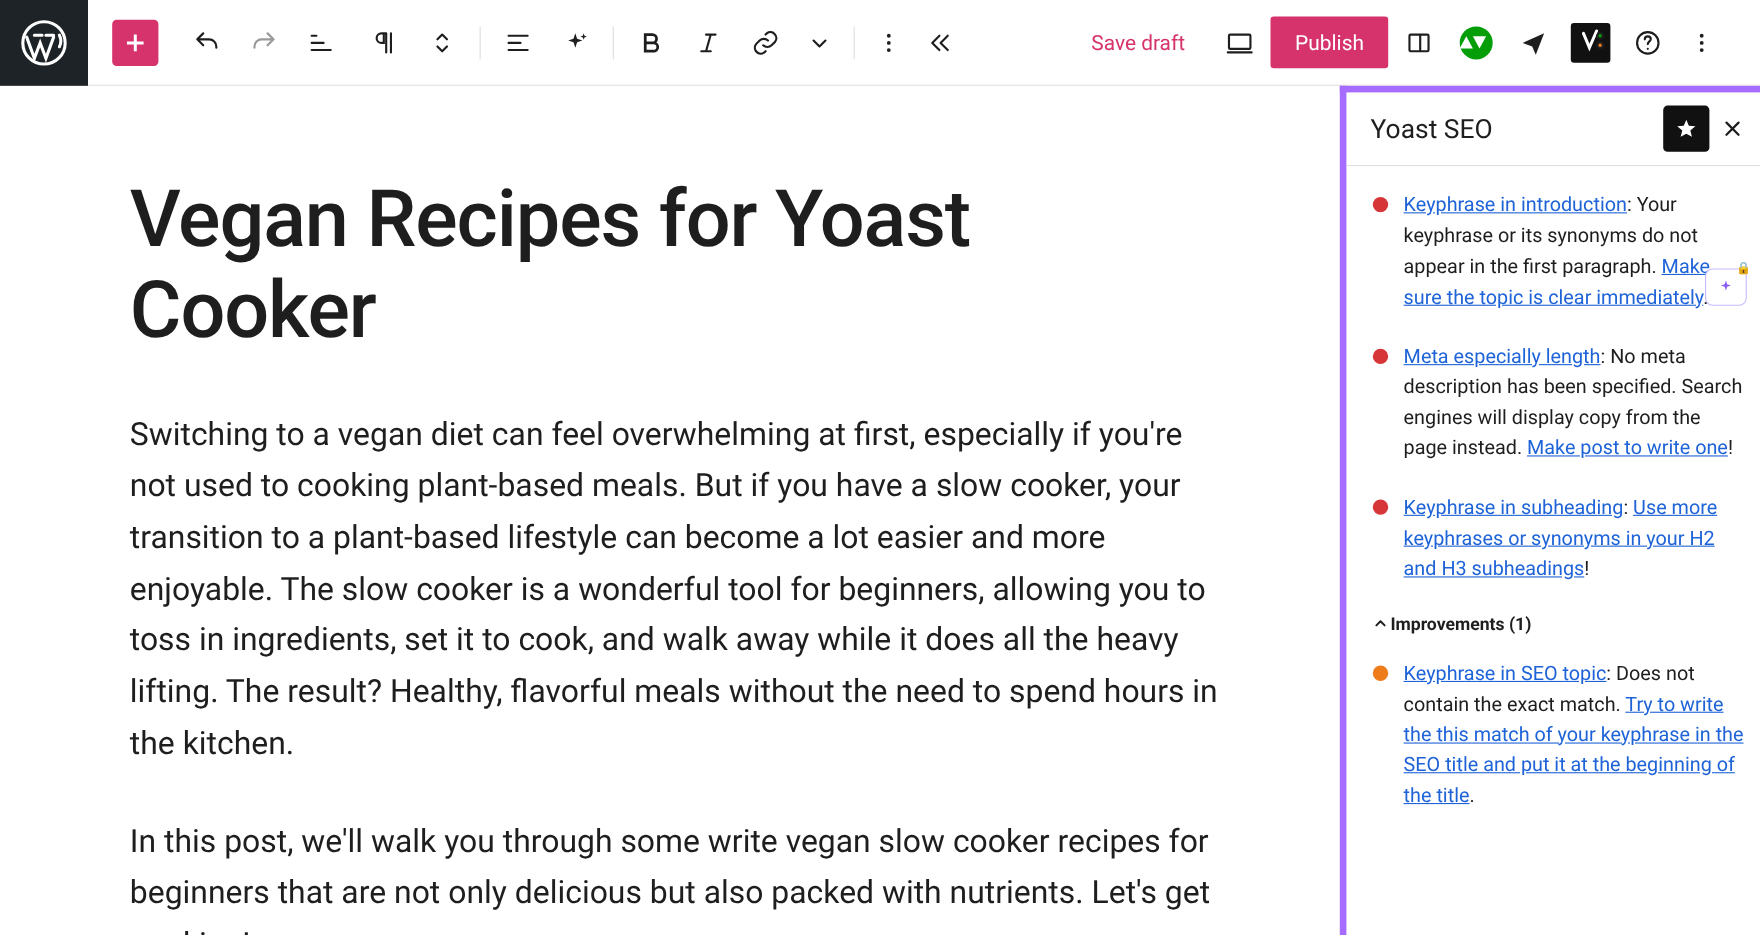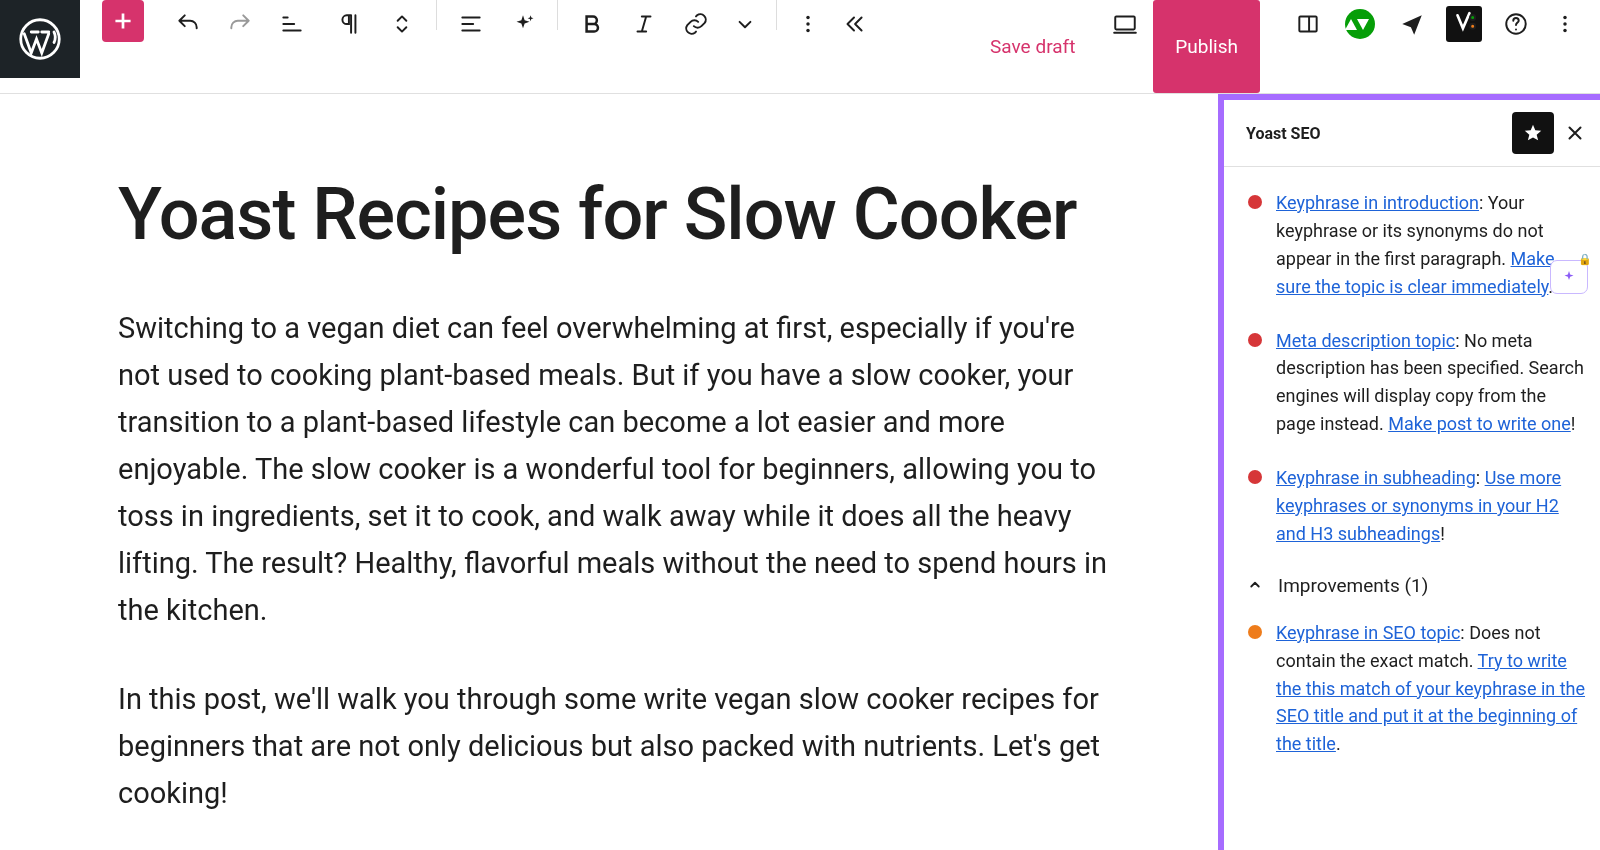--- a/index.html
+++ b/index.html
@@ -6,56 +6,56 @@
     --wp-pink:#d6336c;
     --purple:#a66cff;
     --link:#1e63d8;
     --red:#d63638;
     --orange:#ee7c1b;
     --border:#e0e0e0;
     --text:#1e1e1e;
   }
   *{box-sizing:border-box;margin:0;padding:0;font-family:-apple-system,BlinkMacSystemFont,"Segoe UI",Roboto,Helvetica,Arial,sans-serif}
   html,body{width:1600px;height:850px;overflow:hidden;background:#fff;color:var(--text)}
-  .toolbar{height:94px;display:flex;border-bottom:1px solid var(--border);gap:4px;padding-right:14px}
+  .toolbar{height:78px;display:flex;align-items:center;border-bottom:1px solid var(--border);gap:4px;padding-right:32px}
   .wp-logo{width:80px;height:78px;background:#1d2327;display:flex;align-items:center;justify-content:center;flex:0 0 80px}
   .wp-logo svg{width:42px;height:42px}
   .tb-btn{width:48px;height:48px;display:flex;align-items:center;justify-content:center;border-radius:3px;cursor:pointer;background:transparent;border:none}
   .tb-btn.small{width:42px}
   .tb-btn svg{width:26px;height:26px;fill:none;stroke:#1e1e1e;stroke-width:1.8}
   .add-block{background:var(--wp-pink);border-radius:4px;width:42px;height:42px;margin-left:18px}
   .add-block svg{stroke:#fff;stroke-width:2.5}
   .sep{width:1px;height:30px;background:#ddd;margin:0 6px}
   .spacer{flex:1}
   .save-draft{color:var(--wp-pink);font-size:19px;margin-right:22px;background:none;border:none;cursor:pointer}
-  .publish-btn{background:var(--wp-pink);color:#fff;border:none;padding:12px 22px;font-size:19px;border-radius:3px;cursor:pointer;margin-right:20px}
+  .publish-btn{background:var(--wp-pink);color:#fff;border:none;padding:12px 22px;font-size:19px;border-radius:3px;cursor:pointer;margin-right:0}
   .yoast-badge{width:36px;height:36px;background:#111;border-radius:3px;display:flex;align-items:center;justify-content:center}
   .jetpack{width:30px;height:30px;background:#069e08;border-radius:50%;display:flex;align-items:center;justify-content:center}
   .jetpack::before{content:"";width:0;height:0;border-left:6px solid transparent;border-right:6px solid transparent;border-bottom:11px solid #fff;transform:translateX(-3px)}
   .jetpack::after{content:"";width:0;height:0;border-left:6px solid transparent;border-right:6px solid transparent;border-top:11px solid #fff;transform:translateX(-3px)}
   
   .workspace{display:flex;height:calc(850px - 78px)}
   .editor{flex:1;padding:80px 110px 0 118px;overflow:auto}
   .post-title{font-size:72px;font-weight:500;line-height:1.15;letter-spacing:-1px;margin-bottom:48px;outline:none}
   .post-body{font-size:29px;line-height:1.62;font-weight:400}
   .post-body p{margin-bottom:42px;outline:none}
 
   .sidebar{width:382px;border-left:6px solid var(--purple);border-top:6px solid var(--purple);display:flex;flex-direction:column;background:#fff}
   .sb-header{display:flex;align-items:center;padding:12px 14px 12px 22px;border-bottom:1px solid var(--border);gap:10px}
-  .sb-title{font-size:16px;font-weight:700;flex:1}
+  .sb-title{font-size:24px;font-weight:400;flex:1}
   .star-btn{width:42px;height:42px;background:#111;border-radius:4px;display:flex;align-items:center;justify-content:center;cursor:pointer}
   .close-x{width:22px;height:22px;cursor:pointer}
   .sb-body{padding:22px 12px 0 24px;overflow:auto;flex:1}
   .seo-item{display:flex;gap:14px;margin-bottom:26px;font-size:18px;line-height:1.55}
   .dot{width:14px;height:14px;border-radius:50%;flex:0 0 14px;margin-top:6px}
   .dot.red{background:var(--red)}
   .dot.orange{background:var(--orange)}
   .seo-text{flex:1}
   .seo-text a{color:var(--link);}
-  .section-header{display:flex;align-items:center;gap:14px;font-size:19px;font-weight:400;margin:6px 0 22px -2px}
+  .section-header{display:flex;align-items:center;font-size:16px;font-weight:700;margin:6px 0 22px -2px}
   .ai-pill{position:absolute;right:12px;top:160px;width:38px;height:34px;border:1px solid #c9b8ff;border-radius:7px;display:flex;align-items:center;justify-content:center;background:#fff}
   .ai-pill::after{content:"🔒";position:absolute;top:-8px;right:-5px;font-size:11px}
   .sidebar{position:relative}
 </style>
 </head>
 <body>
 
 <div class="toolbar">
   <div class="wp-logo">
     <svg viewBox="0 0 24 24">
@@ -182,21 +182,21 @@
     <svg viewBox="0 0 24 24">
         <circle cx="12" cy="6" r="1.6" fill="#1e1e1e" stroke="none"></circle>
         <circle cx="12" cy="12" r="1.6" fill="#1e1e1e" stroke="none"></circle>
         <circle cx="12" cy="18" r="1.6" fill="#1e1e1e" stroke="none"></circle>
       </svg>
   </button>
 </div>
 
 <div class="workspace">
   <div class="editor">
-    <h1 class="post-title" contenteditable="true" style="">Yoast Recipes for Slow Cooker</h1>
+    <h1 class="post-title" contenteditable="true" style="">Vegan Recipes for Yoast Cooker</h1>
     <div class="post-body">
       <p contenteditable="true" style="">Switching to a vegan diet can feel overwhelming at first, especially if you're not used to cooking plant-based meals. But if you have a slow cooker, your transition to a plant-based lifestyle can become a lot easier and more enjoyable. The slow cooker is a wonderful tool for beginners, allowing you to toss in ingredients, set it to cook, and walk away while it does all the heavy lifting. The result? Healthy, flavorful meals without the need to spend hours in the kitchen.</p>
       <p contenteditable="true" style="">In this post, we'll walk you through some write vegan slow cooker recipes for beginners that are not only delicious but also packed with nutrients. Let's get cooking!</p>
     </div>
   </div>
 
   <aside class="sidebar">
     <div class="sb-header">
       <span class="sb-title">Yoast SEO</span>
       <span class="star-btn">
@@ -216,21 +216,21 @@
     </div>
 
     <div class="sb-body">
       <div id="problems">
           <div class="seo-item">
             <span class="dot red"></span>
             <div class="seo-text"><a href="#">Keyphrase in introduction</a>: Your keyphrase or its synonyms do not appear in the first paragraph. <a href="#">Make sure the topic is clear immediately</a>.</div>
           </div>
           <div class="seo-item">
             <span class="dot red"></span>
-            <div class="seo-text"><a href="#">Meta description topic</a>: No meta description has been specified. Search engines will display copy from the page instead. <a href="#">Make post to write one</a>!</div>
+            <div class="seo-text"><a href="#">Meta especially length</a>: No meta description has been specified. Search engines will display copy from the page instead. <a href="#">Make post to write one</a>!</div>
           </div>
           <div class="seo-item">
             <span class="dot red"></span>
             <div class="seo-text"><a href="#">Keyphrase in subheading</a>: <a href="#">Use more keyphrases or synonyms in your H2 and H3 subheadings</a>!</div>
           </div>
         </div>
       <div class="section-header">
         <svg width="18" height="18" viewBox="0 0 24 24">
             <path d="M7 14l5-5 5 5" stroke="#1e1e1e" stroke-width="2.4" fill="none" stroke-linecap="round" stroke-linejoin="round"></path>
           </svg>

